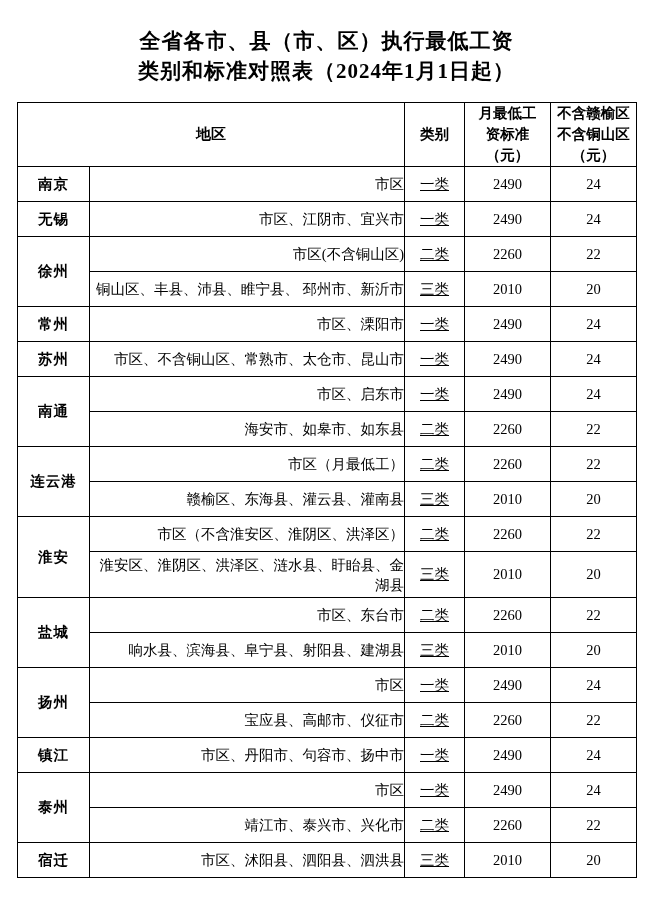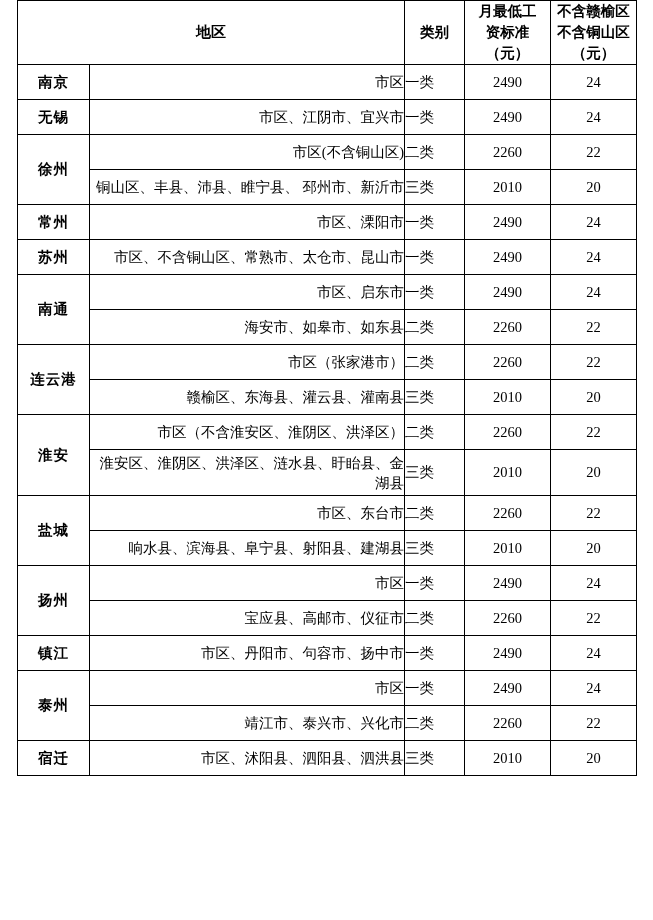--- a/index.html
+++ b/index.html
@@ -74,38 +74,43 @@
     font-size: 15px;
     letter-spacing: 1px;
     margin-top: 32px;
   }
   .area-cell {
     text-align: right;
     padding: 6px 8px 6px 10px;
     line-height: 20px;
   }
   .cat-cell {
-    text-align: left;
+    text-align: center;
+    text-decoration: underline;
   }
   .num-cell {
     text-align: center;
     margin-left: 16px;
   }
   tbody tr {
     height: 35px;
   }
   tr.two-line {
     height: 46px;
   }
 </style>
 </head>
 <body>
 
 <div class="page">
 
+  <div class="title-block">
+    <div class="title-line">全省各市、县（市、区）执行最低工资</div>
+    <div class="title-line">类别和标准对照表（2024年1月1日起）</div>
+  </div>
 
   <div class="table-wrap">
     <table class="wage">
       <colgroup>
         <col class="c-city">
         <col class="c-area">
         <col class="c-cat">
         <col class="c-month">
         <col class="c-hour">
       </colgroup>
@@ -177,21 +182,21 @@
             <td class="num-cell">24</td>
           </tr>
           <tr>
             <td class="area-cell">海安市、如皋市、如东县</td>
             <td class="cat-cell">二类</td>
             <td class="num-cell">2260</td>
             <td class="num-cell">22</td>
           </tr>
           <tr>
             <td class="city-cell" rowspan="2">连云港</td>
-            <td class="area-cell">市区（张家港市）</td>
+            <td class="area-cell">市区（月最低工）</td>
             <td class="cat-cell">二类</td>
             <td class="num-cell">2260</td>
             <td class="num-cell">22</td>
           </tr>
           <tr>
             <td class="area-cell">赣榆区、东海县、灌云县、灌南县</td>
             <td class="cat-cell">三类</td>
             <td class="num-cell">2010</td>
             <td class="num-cell">20</td>
           </tr>

